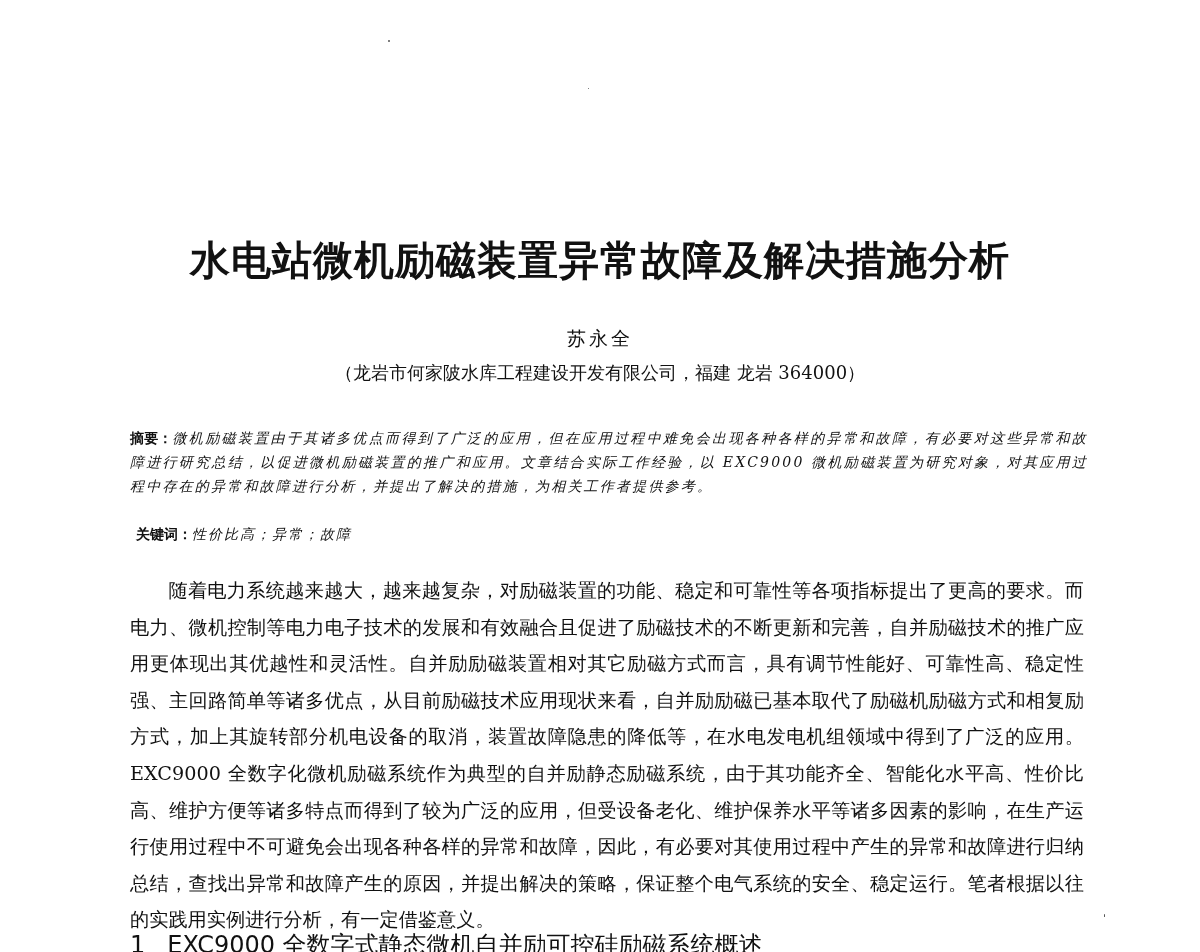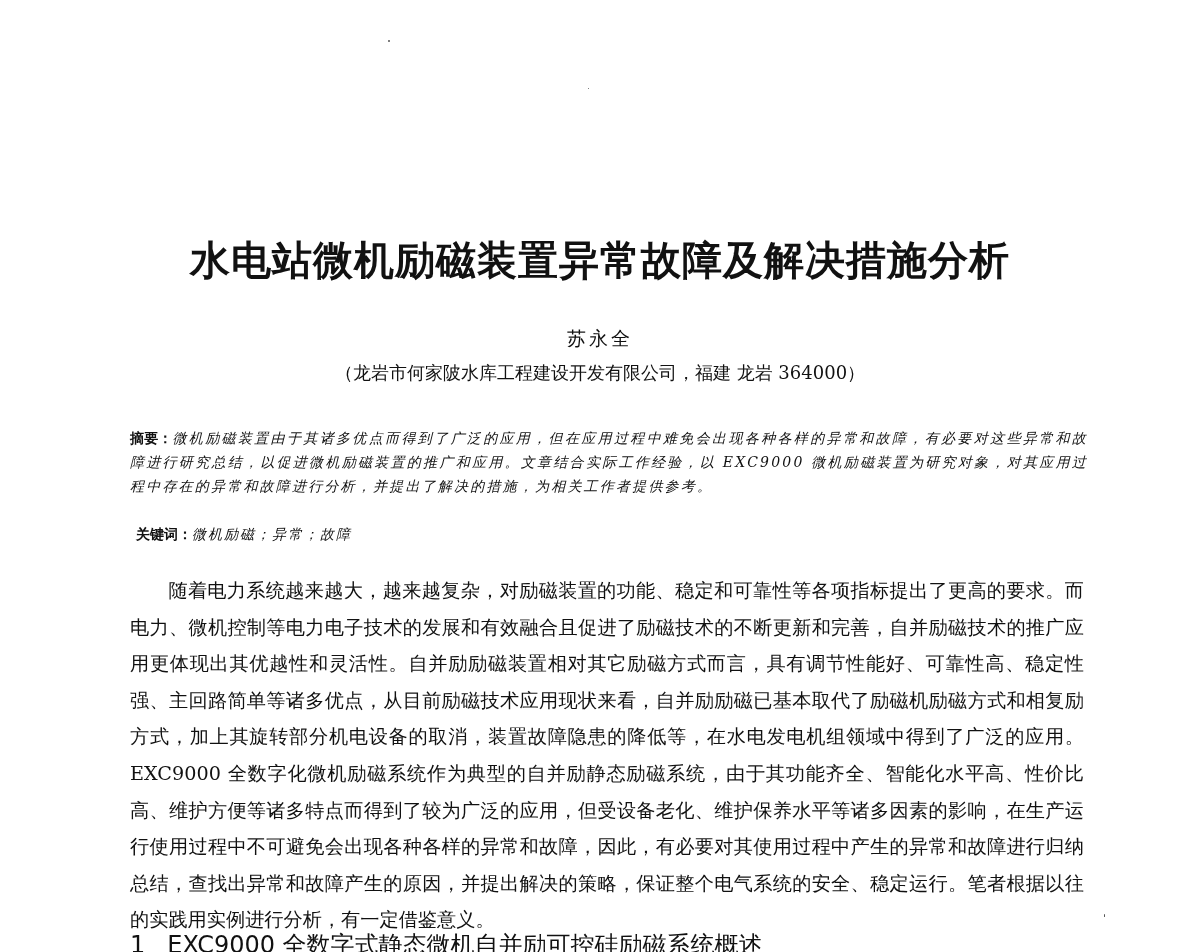--- a/index.html
+++ b/index.html
@@ -128,21 +128,21 @@
 
   <div class="author">苏永全</div>
 
   <div class="affiliation">（龙岩市何家陂水库工程建设开发有限公司，福建 龙岩 364000）</div>
 
   <div class="abstract">
     <span class="label">摘要：</span><span>微机励磁装置由于其诸多优点而得到了广泛的应用，但在应用过程中难免会出现各种各样的异常和故障，有必要对这些异常和故障进行研究总结，以促进微机励磁装置的推广和应用。文章结合实际工作经验，以 EXC9000 微机励磁装置为研究对象，对其应用过程中存在的异常和故障进行分析，并提出了解决的措施，为相关工作者提供参考。</span>
   </div>
 
   <div class="keywords">
-    <span class="label">关键词：</span><span>微机励磁；异常；故障</span>
+    <span class="label">关键词：</span><span>性价比高；异常；故障</span>
   </div>
 
   <p class="body-text" style="margin:0;">随着电力系统越来越大，越来越复杂，对励磁装置的功能、稳定和可靠性等各项指标提出了更高的要求。而电力、微机控制等电力电子技术的发展和有效融合且促进了励磁技术的不断更新和完善，自并励磁技术的推广应用更体现出其优越性和灵活性。自并励励磁装置相对其它励磁方式而言，具有调节性能好、可靠性高、稳定性强、主回路简单等诸多优点，从目前励磁技术应用现状来看，自并励励磁已基本取代了励磁机励磁方式和相复励方式，加上其旋转部分机电设备的取消，装置故障隐患的降低等，在水电发电机组领域中得到了广泛的应用。EXC9000 全数字化微机励磁系统作为典型的自并励静态励磁系统，由于其功能齐全、智能化水平高、性价比高、维护方便等诸多特点而得到了较为广泛的应用，但受设备老化、维护保养水平等诸多因素的影响，在生产运行使用过程中不可避免会出现各种各样的异常和故障，因此，有必要对其使用过程中产生的异常和故障进行归纳总结，查找出异常和故障产生的原因，并提出解决的策略，保证整个电气系统的安全、稳定运行。笔者根据以往的实践用实例进行分析，有一定借鉴意义。</p>
 
   <h2 class="section-heading" style="margin:0; font-weight:normal;">
     <span class="num">1</span><span>EXC9000 全数字式静态微机自并励可控硅励磁系统概述</span>
   </h2>
 
 </div>
 

